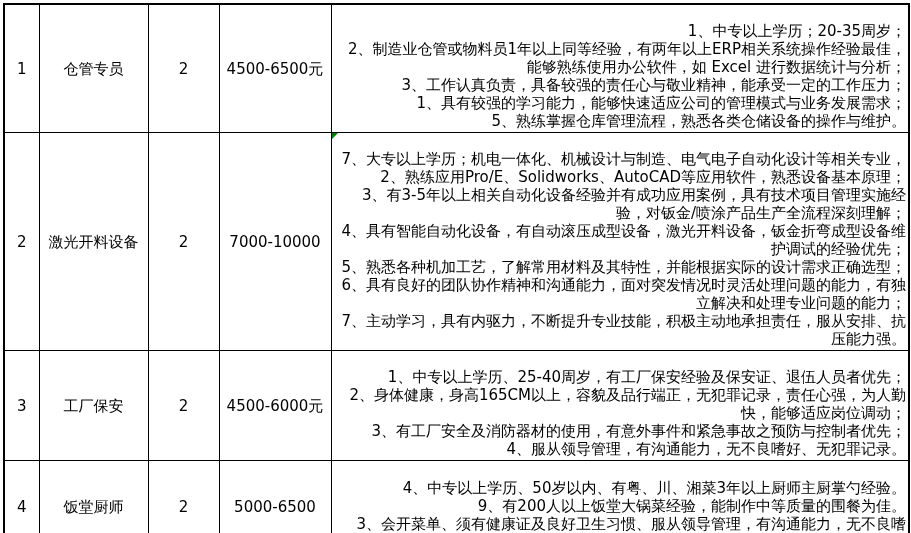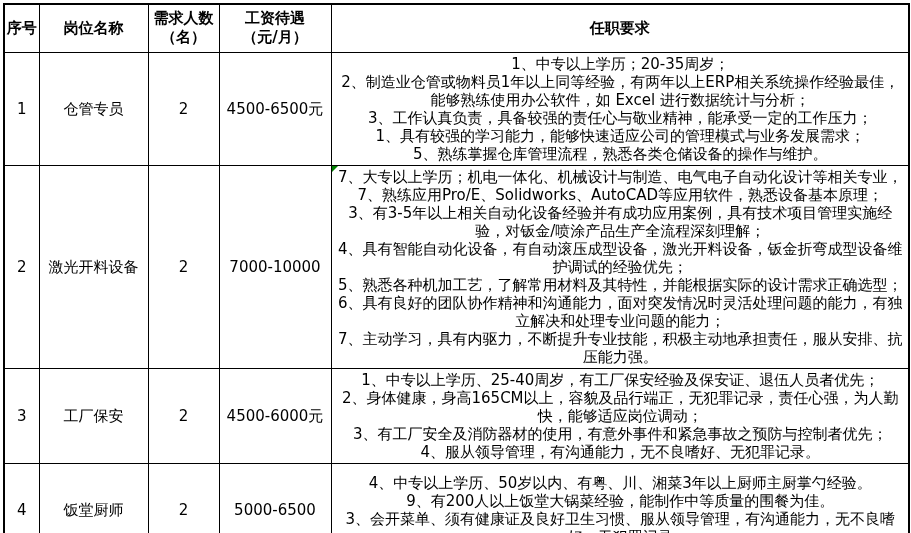--- a/index.html
+++ b/index.html
@@ -46,22 +46,22 @@
   tr.row-4      { height: 94px;  }
   td.cell-center {
     text-align: center;
     font-size: 15px;
     line-height: 18px;
   }
   td.cell-req {
     position: relative;
     font-size: 15px;
     line-height: 18px;
-    padding: 2px 2px 2px 3px;
-    text-align: center;
+    padding: 17px 2px 2px 3px;
+    text-align: right;
     vertical-align: middle;
   }
   .req-line {
     white-space: normal;
     word-break: break-all;
   }
   .error-marker {
     position: absolute;
     top: 0;
     left: 0;
@@ -77,39 +77,20 @@
 <table class="job-table">
   <colgroup>
     <col class="col-index">
     <col class="col-pos">
     <col class="col-count">
     <col class="col-salary">
     <col class="col-req">
   </colgroup>
 
   <tbody>
-      <tr class="row-header">
-    <th>
-          <div>序号</div>
-        </th>
-    <th>
-          <div>岗位名称</div>
-        </th>
-    <th>
-      <div>需求人数</div>
-      <div>（名）</div>
-    </th>
-    <th>
-      <div>工资待遇</div>
-      <div>（元/月）</div>
-    </th>
-    <th>
-          <div>任职要求</div>
-        </th>
-  </tr>
 
   <tr class="row-1">
     <td class="cell-center">1</td>
     <td class="cell-center">仓管专员</td>
     <td class="cell-center">2</td>
     <td class="cell-center">4500-6500元</td>
     <td class="cell-req">
       <div class="req-line">1、中专以上学历；20-35周岁；</div>
       <div class="req-line">2、制造业仓管或物料员1年以上同等经验，有两年以上ERP相关系统操作经验最佳，能够熟练使用办公软件，如 Excel 进行数据统计与分析；</div>
       <div class="req-line">3、工作认真负责，具备较强的责任心与敬业精神，能承受一定的工作压力；</div>
@@ -119,21 +100,21 @@
   </tr>
 
   <tr class="row-2">
     <td class="cell-center">2</td>
     <td class="cell-center">激光开料设备</td>
     <td class="cell-center">2</td>
     <td class="cell-center">7000-10000</td>
     <td class="cell-req">
       <div class="error-marker"></div>
       <div class="req-line">7、大专以上学历；机电一体化、机械设计与制造、电气电子自动化设计等相关专业，</div>
-      <div class="req-line">7、熟练应用Pro/E、Solidworks、AutoCAD等应用软件，熟悉设备基本原理；</div>
+      <div class="req-line">2、熟练应用Pro/E、Solidworks、AutoCAD等应用软件，熟悉设备基本原理；</div>
       <div class="req-line">3、有3-5年以上相关自动化设备经验并有成功应用案例，具有技术项目管理实施经验，对钣金/喷涂产品生产全流程深刻理解；</div>
       <div class="req-line">4、具有智能自动化设备，有自动滚压成型设备，激光开料设备，钣金折弯成型设备维护调试的经验优先；</div>
       <div class="req-line">5、熟悉各种机加工艺，了解常用材料及其特性，并能根据实际的设计需求正确选型；</div>
       <div class="req-line">6、具有良好的团队协作精神和沟通能力，面对突发情况时灵活处理问题的能力，有独立解决和处理专业问题的能力；</div>
       <div class="req-line">7、主动学习，具有内驱力，不断提升专业技能，积极主动地承担责任，服从安排、抗压能力强。</div>
     </td>
   </tr>
 
   <tr class="row-3">
     <td class="cell-center">3</td>

